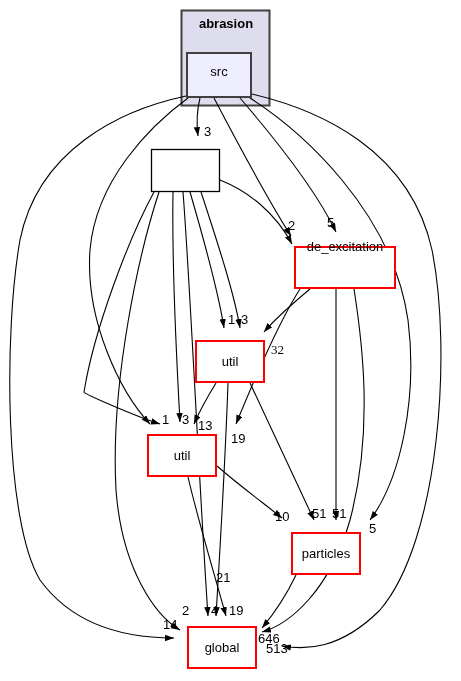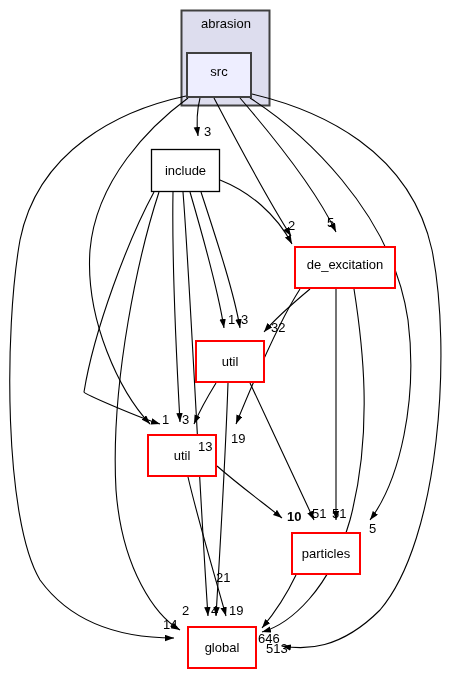--- a/index.html
+++ b/index.html
@@ -93,41 +93,40 @@
 
     <rect x="187" y="53" width="64" height="44" fill="#eeeeff" stroke="#404040" stroke-width="2"></rect>
     <rect x="151.5" y="149.5" width="68" height="42" fill="#ffffff" stroke="#000000" stroke-width="1.3"></rect>
     <rect x="295" y="247" width="100" height="41" fill="#ffffff" stroke="#ff0000" stroke-width="2"></rect>
     <rect x="196" y="341" width="68" height="41" fill="#ffffff" stroke="#ff0000" stroke-width="2"></rect>
     <rect x="148" y="435" width="68" height="41" fill="#ffffff" stroke="#ff0000" stroke-width="2"></rect>
     <rect x="292" y="533" width="68" height="41" fill="#ffffff" stroke="#ff0000" stroke-width="2"></rect>
     <rect x="188" y="627" width="68" height="41" fill="#ffffff" stroke="#ff0000" stroke-width="2"></rect>
   </svg>
 
-  <div class="cluster-title" style="left:191px;top:16px;width:70px;text-align:center;">abrasion</div>
+  <div class="cluster-title" style="left:191px;top:16px;width:70px;text-align:center;font-weight:bold;">abrasion</div>
 
   <div class="node-label" style="left:186px;top:52px;width:66px;height:38px;">src</div>
-  <div class="node-label" style="left:151px;top:149px;width:69px;height:43px;">include</div>
-  <div class="node-label" style="left:294px;top:246px;width:102px;height:37px;">de_excitation</div>
+  <div class="node-label" style="left:294px;top:228px;width:102px;height:37px;">de_excitation</div>
   <div class="node-label" style="left:195px;top:340px;width:70px;height:43px;">util</div>
   <div class="node-label" style="left:147px;top:434px;width:70px;height:43px;">util</div>
   <div class="node-label" style="left:291px;top:532px;width:70px;height:43px;">particles</div>
   <div class="node-label" style="left:187px;top:626px;width:70px;height:43px;">global</div>
 
   <div class="edge-num" style="left:204px;top:124px;">3</div>
   <div class="edge-num" style="left:288px;top:218px;">2</div>
   <div class="edge-num" style="left:327px;top:215px;">5</div>
   <div class="edge-num" style="left:228px;top:312px;">1</div>
   <div class="edge-num" style="left:241px;top:312px;">3</div>
-  <div class="edge-num" style="left:271px;top:320px;">32</div>
+  <div class="edge-num" style="left:271px;top:342px;font-family:Liberation Serif, serif;">32</div>
   <div class="edge-num" style="left:162px;top:412px;">1</div>
   <div class="edge-num" style="left:182px;top:412px;">3</div>
-  <div class="edge-num" style="left:198px;top:418px;margin-top:21px;">13</div>
+  <div class="edge-num" style="left:198px;top:418px;">13</div>
   <div class="edge-num" style="left:231px;top:431px;">19</div>
-  <div class="edge-num" style="left:287px;top:509px;font-weight:bold;">10</div>
+  <div class="edge-num" style="left:275px;top:509px;">10</div>
   <div class="edge-num" style="left:312px;top:506px;">51</div>
   <div class="edge-num" style="left:332px;top:506px;text-align:center;">51</div>
   <div class="edge-num" style="left:369px;top:521px;">5</div>
   <div class="edge-num" style="left:163px;top:617px;">14</div>
   <div class="edge-num" style="left:182px;top:603px;">2</div>
   <div class="edge-num" style="left:211px;top:603px;">4</div>
   <div class="edge-num" style="left:216px;top:570px;">21</div>
   <div class="edge-num" style="left:229px;top:603px;">19</div>
   <div class="edge-num" style="left:258px;top:631px;text-align:center;">646</div>
   <div class="edge-num" style="left:266px;top:641px;">513</div>

